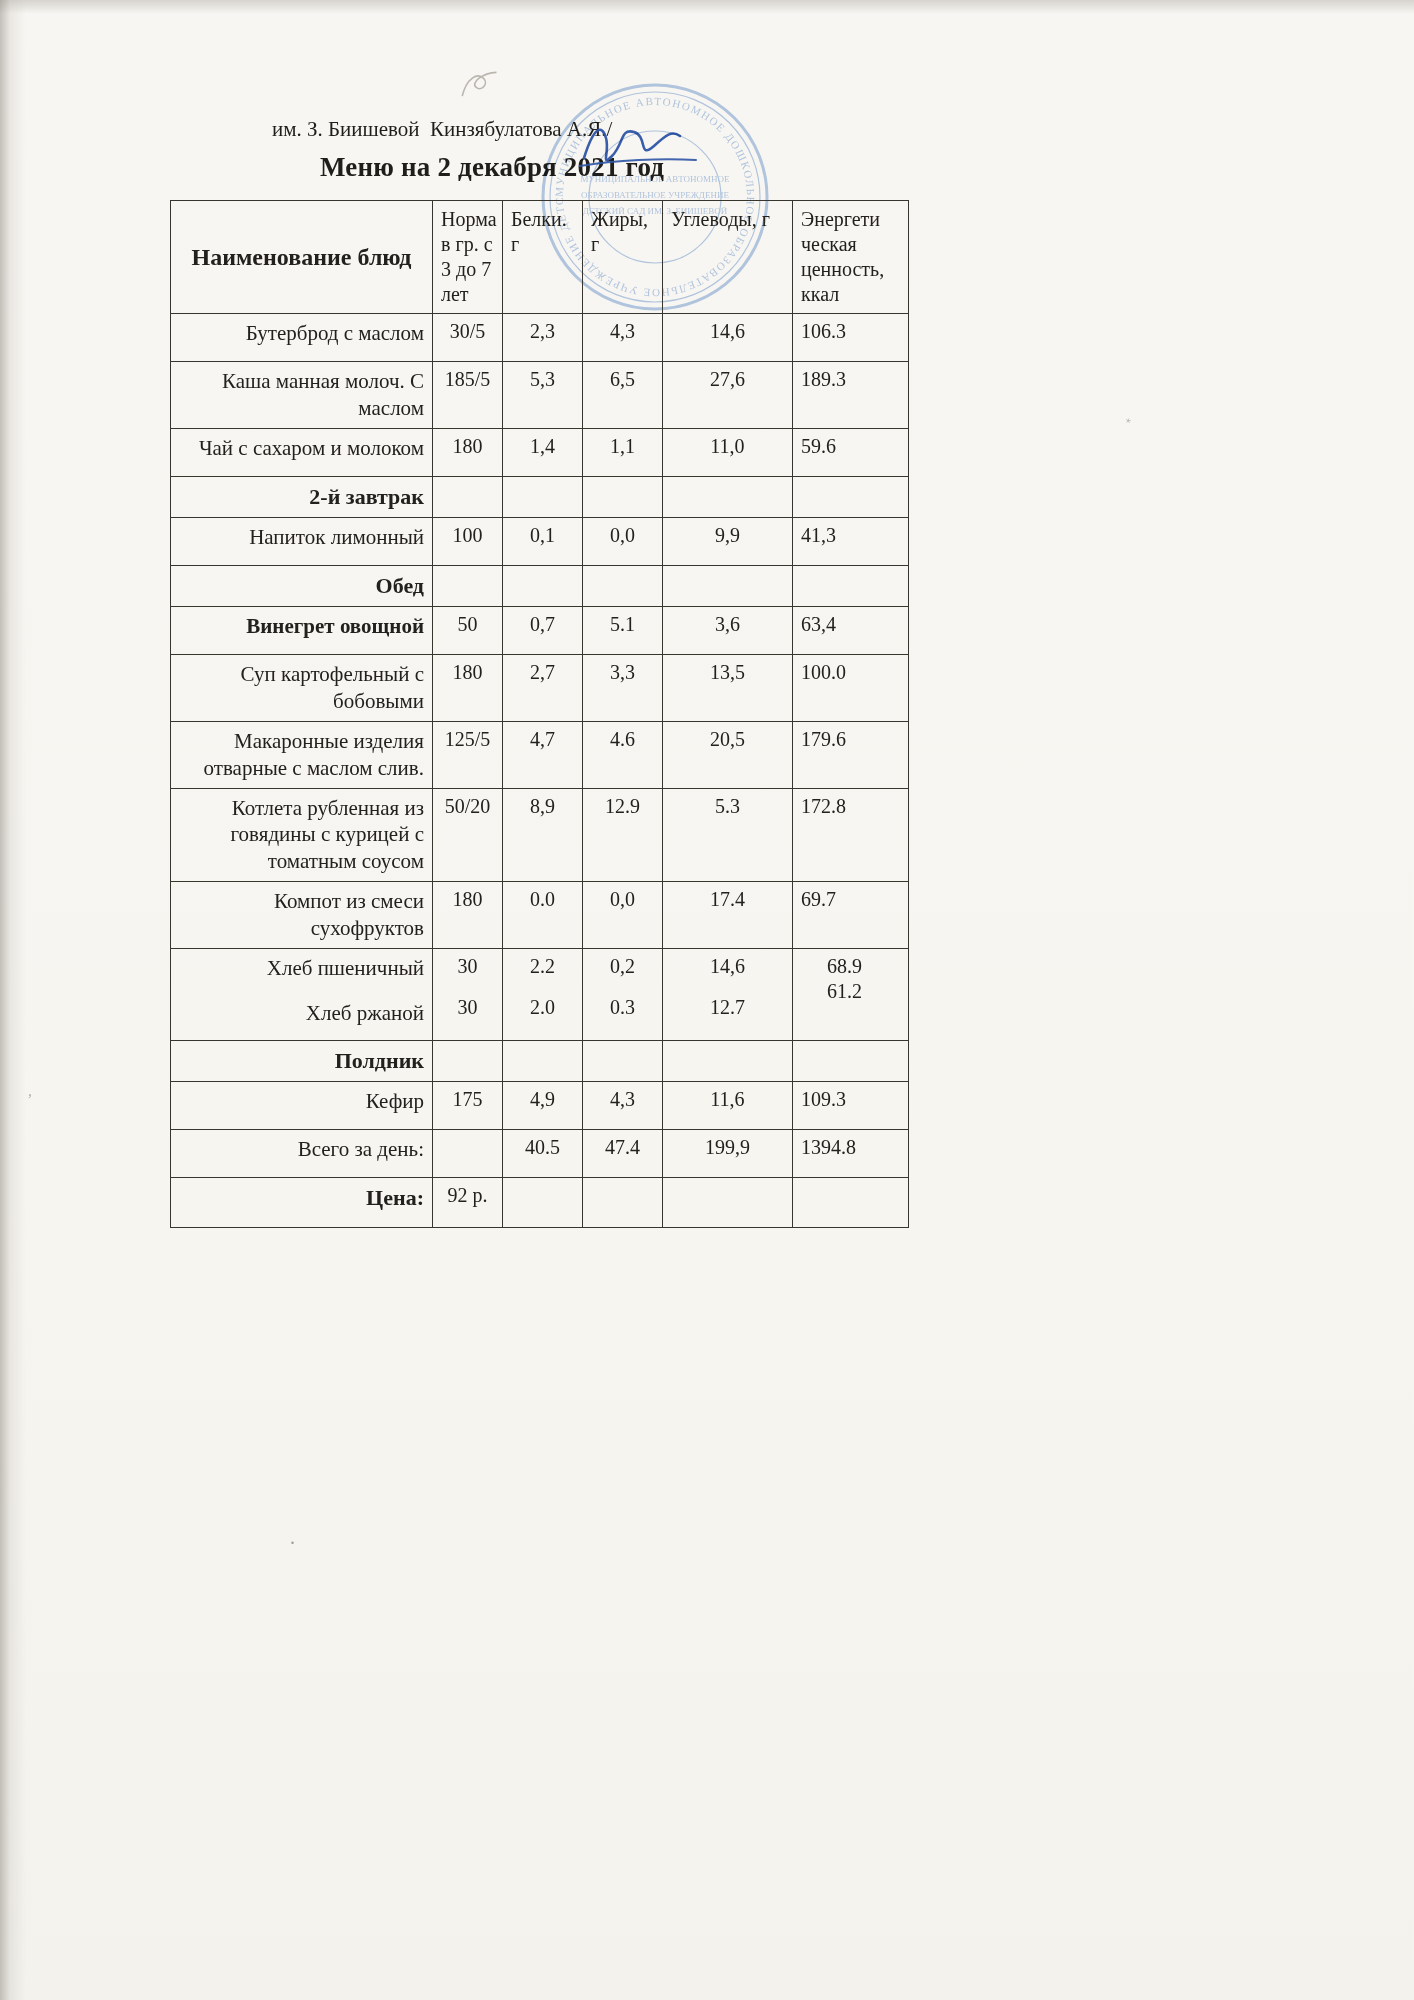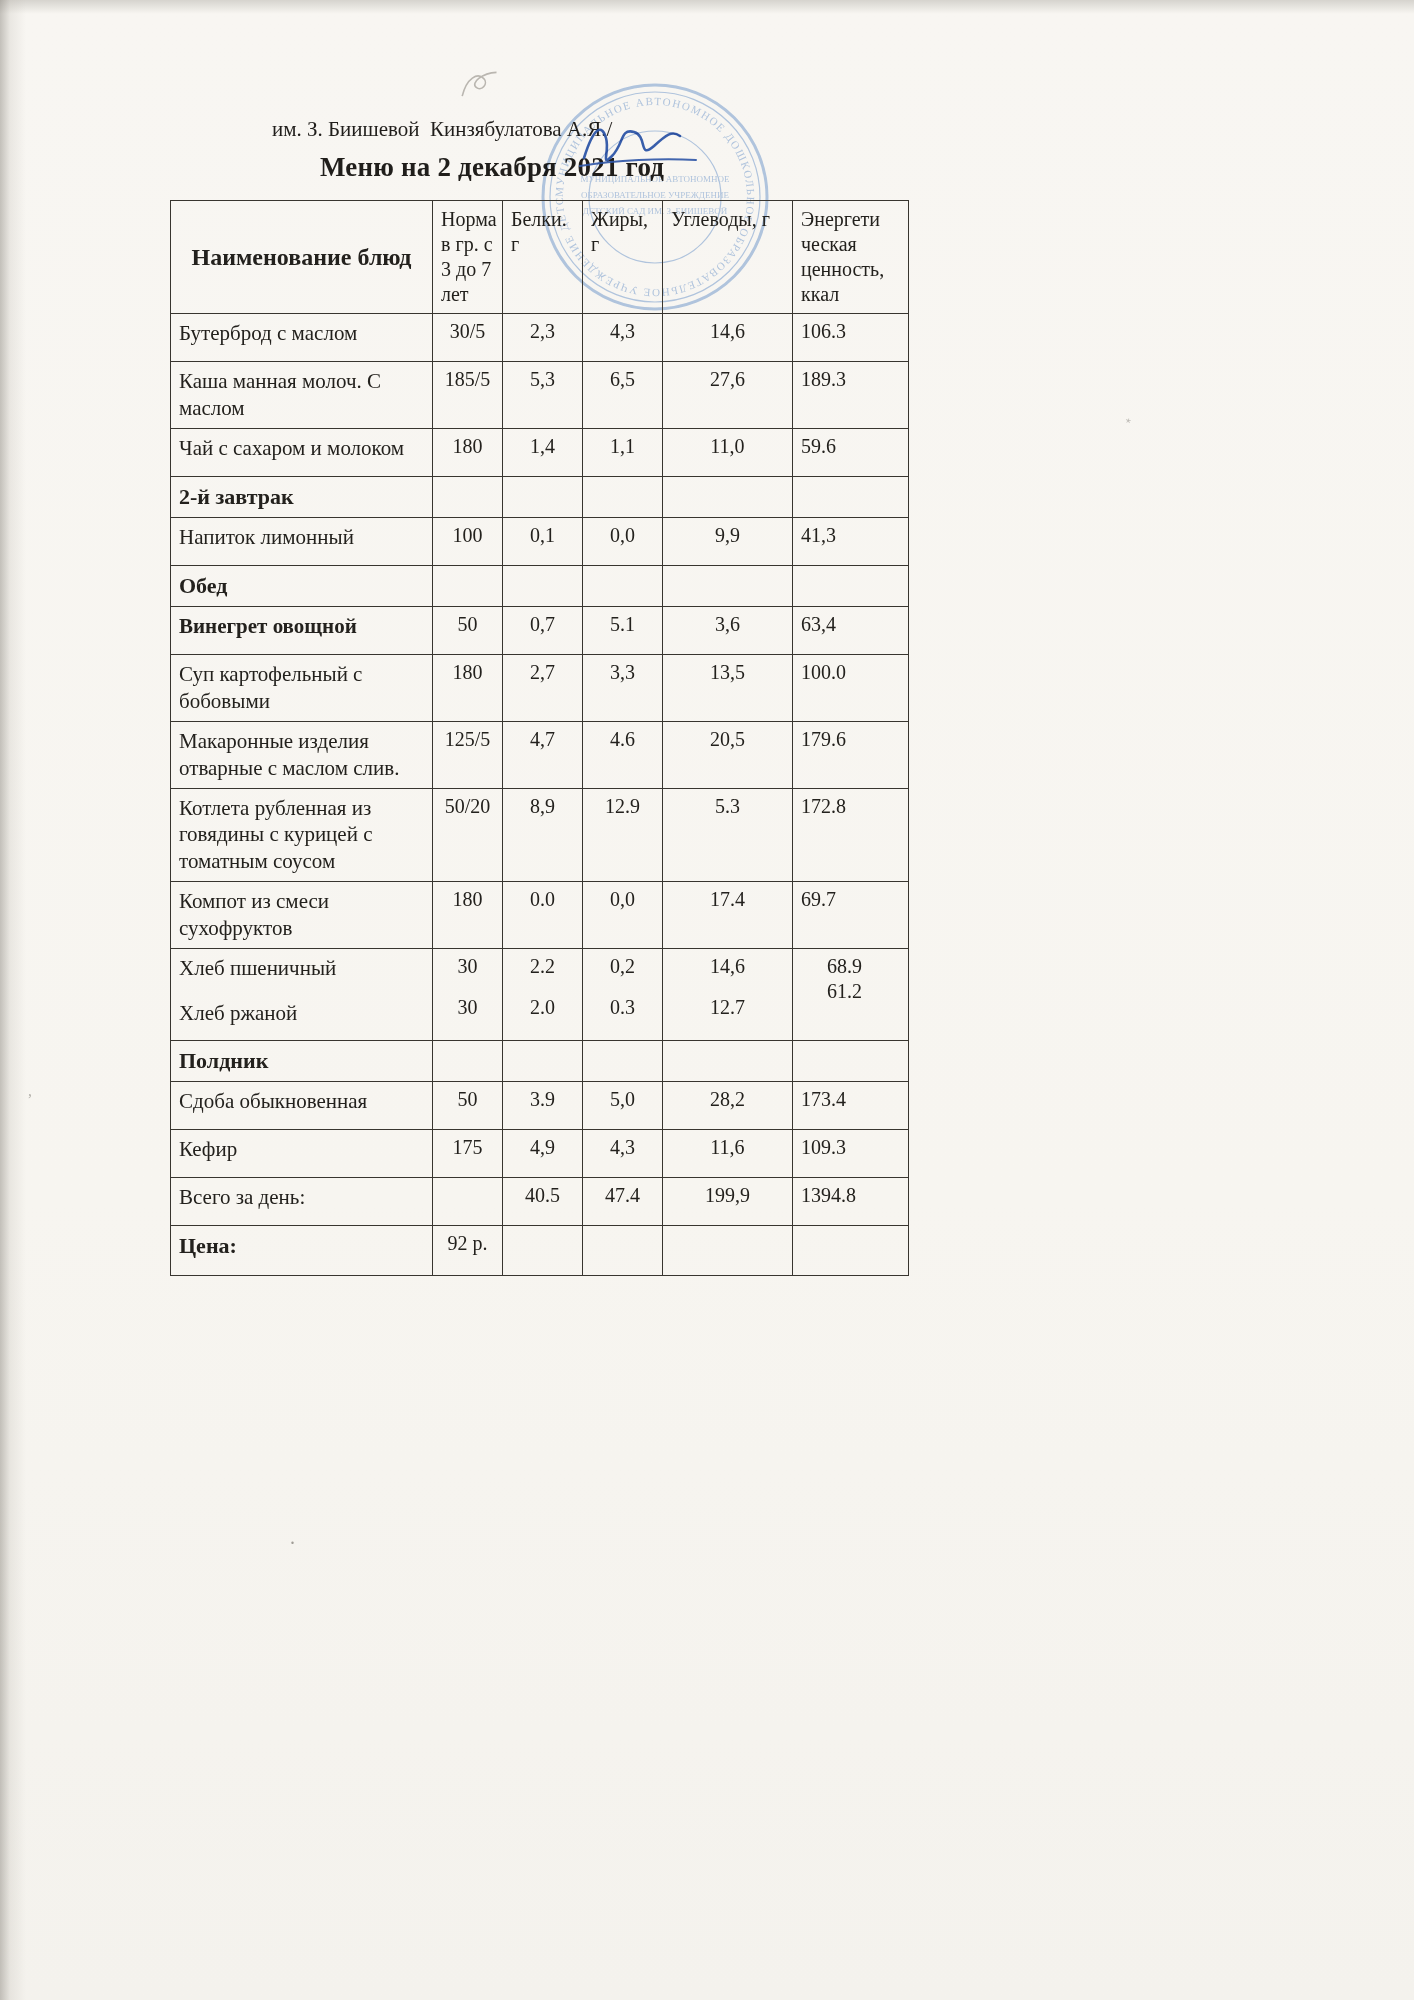--- a/index.html
+++ b/index.html
@@ -42,21 +42,21 @@
     vertical-align:top;
     overflow:hidden;
   }
   .menu-table th {
     font-weight:normal; text-align:left; height:106px;
     line-height:1.25;
   }
   .menu-table th.th-name {
     font-weight:bold; font-size:24px; text-align:center; vertical-align:middle;
   }
-  .c-name { text-align:left; font-size:21px; padding:8px 10px 6px 10px; line-height:1.28; }
+  .c-name { text-align:right; font-size:21px; padding:8px 10px 6px 10px; line-height:1.28; }
   .c-name.bold, .section-name { font-weight:bold;margin-left:11px; }
   .section-name { font-size:22px; padding-top:7px; }
   .c-norm { text-align:center; }
   .c-val  { text-align:center; vertical-align:middle; }
   .c-energy { text-align:left; padding-left:12px; }
   tr.r-dish td    { height:48px; }
   tr.r-section td { height:38px; }
   tr.r-double td  { height:92px;margin-left:8px; }
   tr.r-price td   { height:50px; }
   .c-double .dline.second { margin-top:18px; }
@@ -245,28 +245,20 @@
         </tr>
         <tr class="r-section">
           <td class="c-name section-name">Полдник</td>
           <td></td>
           <td></td>
           <td></td>
           <td></td>
           <td></td>
         </tr>
         <tr class="r-dish">
-          <td class="c-name">Сдоба обыкновенная</td>
-          <td class="c-norm">50</td>
-          <td class="c-val">3.9</td>
-          <td class="c-val">5,0</td>
-          <td class="c-val">28,2</td>
-          <td class="c-energy">173.4</td>
-        </tr>
-        <tr class="r-dish">
           <td class="c-name">Кефир</td>
           <td class="c-norm">175</td>
           <td class="c-val">4,9</td>
           <td class="c-val">4,3</td>
           <td class="c-val">11,6</td>
           <td class="c-energy">109.3</td>
         </tr>
         <tr class="r-dish">
           <td class="c-name">Всего за день:</td>
           <td class="c-norm"></td>

